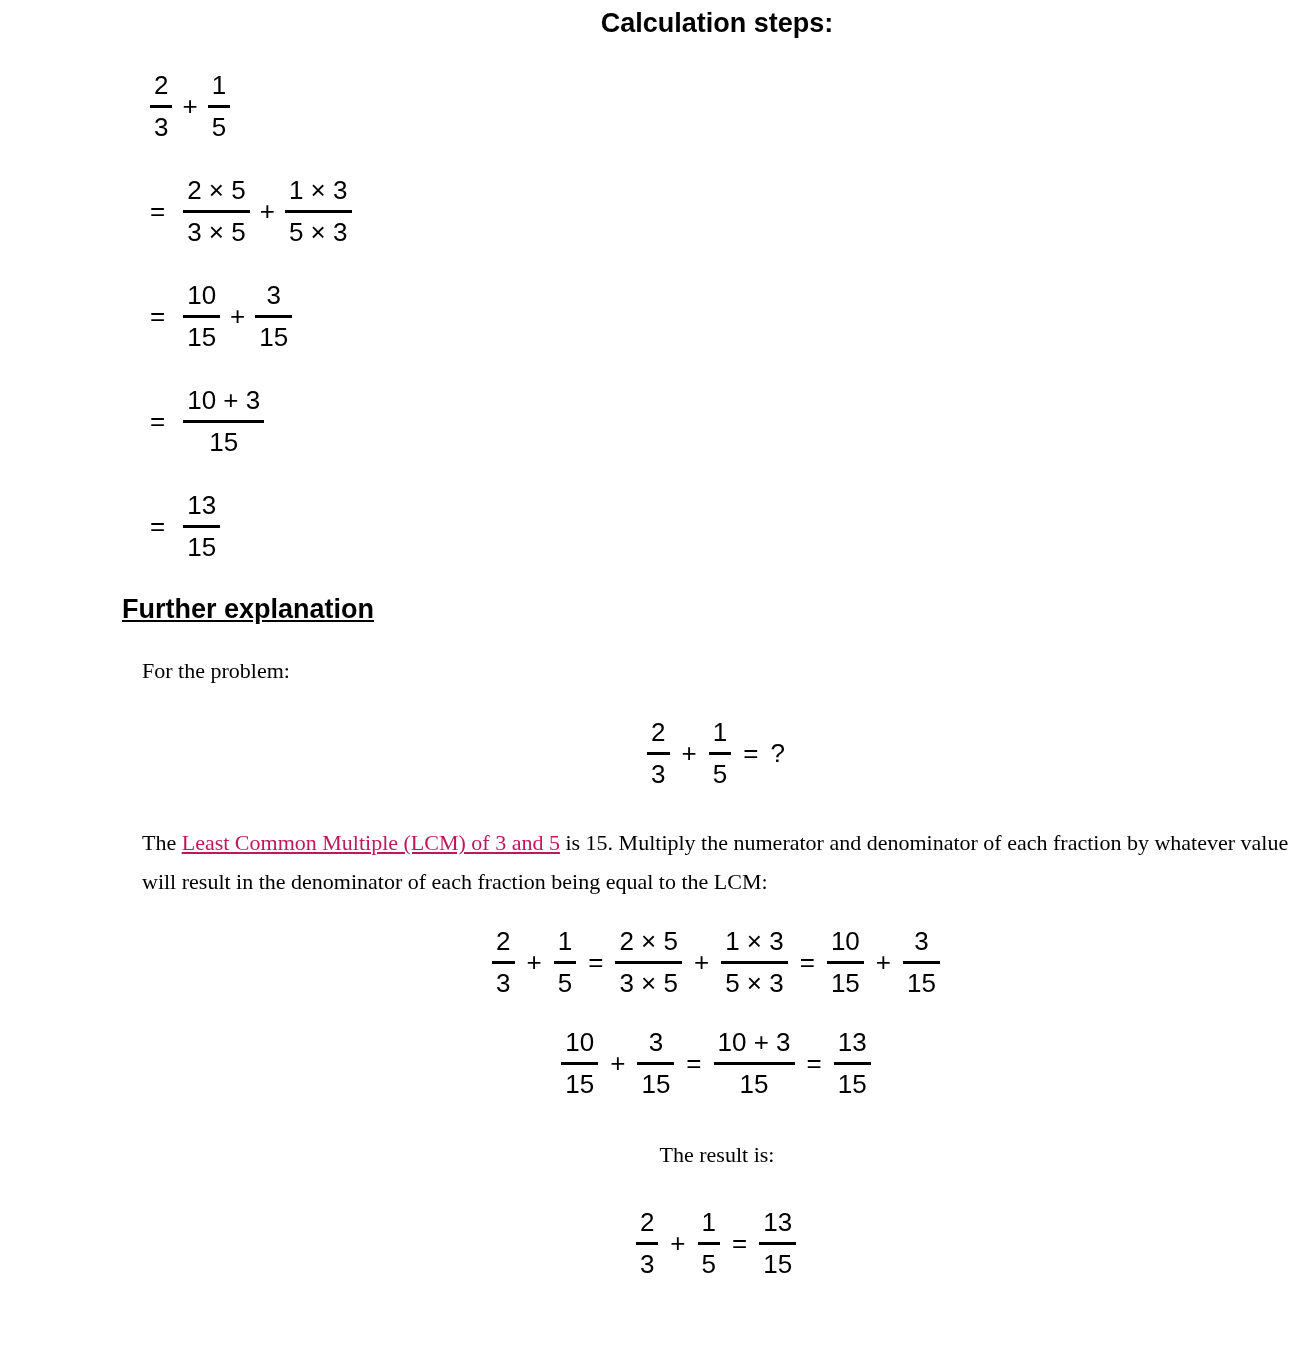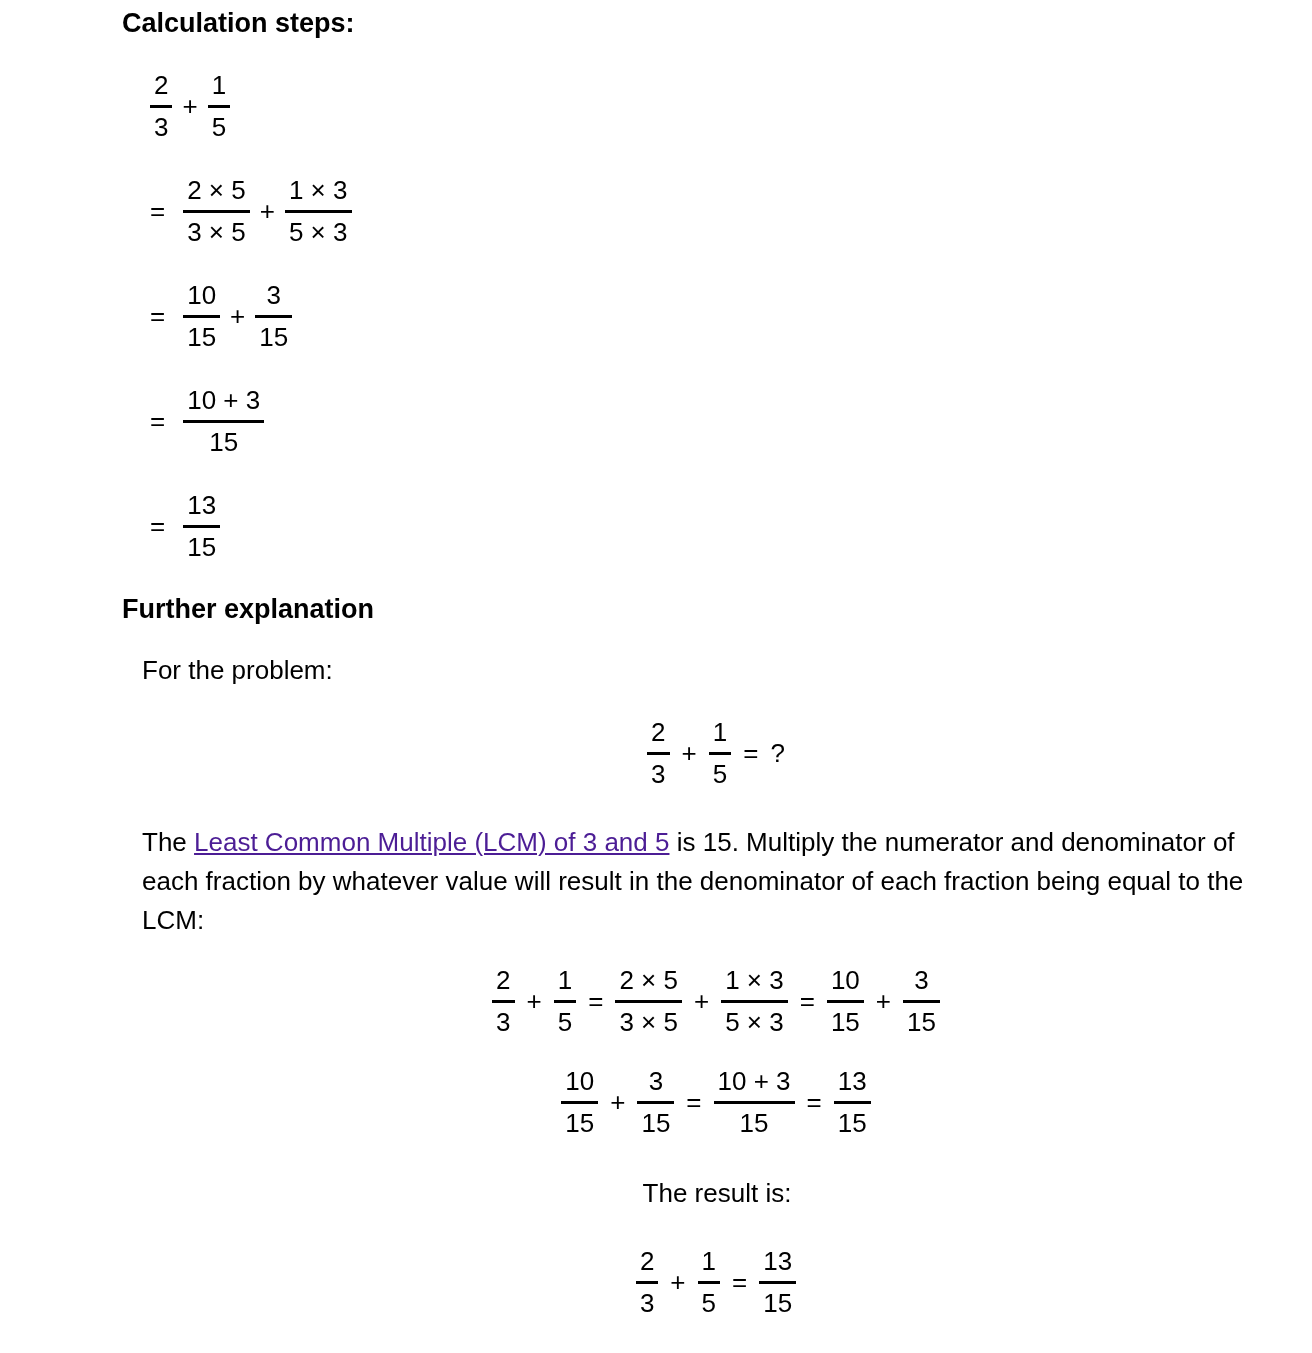--- a/index.html
+++ b/index.html
@@ -9,66 +9,67 @@
     min-height: 1353px;
     background: #ffffff;
     color: #000000;
     font-family: "Liberation Sans", "DejaVu Sans", sans-serif;
   }
   .heading {
     font-size: 27px;
     font-weight: bold;
     margin: 0 0 0 122px;
   }
-  .heading.first { padding-top: 8px; }
-  .heading.further { margin-top: 30px; }
+  .heading.first { padding-top: 8px; text-align: center; }
+  .heading.further { margin-top: 30px; text-decoration: underline; }
 
   .steps { margin-left: 150px; }
   .step-row {
     display: flex;
     align-items: center;
     gap: 10px;
     margin-top: 30px;
     font-size: 26px;
   }
   .step-row .sym-eq { margin-right: 8px; }
 
   .frac {
     display: inline-flex;
     flex-direction: column;
     text-align: center;
   }
   .fnum { padding: 1px 4px 4px; }
   .fden { border-top: 3px solid #000; padding: 4px 4px 1px; }
 
   .para {
-    font-size: 26px;
+    font-size: 22px;
     line-height: 39px;
     margin: 26px 0 0 142px;
     max-width: 1150px;
+    font-family: Liberation Serif, serif;
   }
   .para.mt32 { margin-top: 32px; }
   .para.mt34 { margin-top: 34px; text-align: center; }
 
   .eq-line {
     display: flex;
     justify-content: center;
     align-items: center;
     gap: 12px;
     font-size: 26px;
     margin-top: 26px;
     margin-left: 142px;
     width: 1148px;
   }
   .eq-line.mt24 { margin-top: 24px; }
   .eq-line.mt32 { margin-top: 32px; }
   .eq-line.last { margin-bottom: 24px; }
 
   .link {
-    color: #4c1d95;
+    color: #be185d;
     text-decoration: underline;
     cursor: pointer;
   }
 </style>
 </head>
 <body>
 
 <div>
 
   <div class="heading first">Calculation steps:</div>

